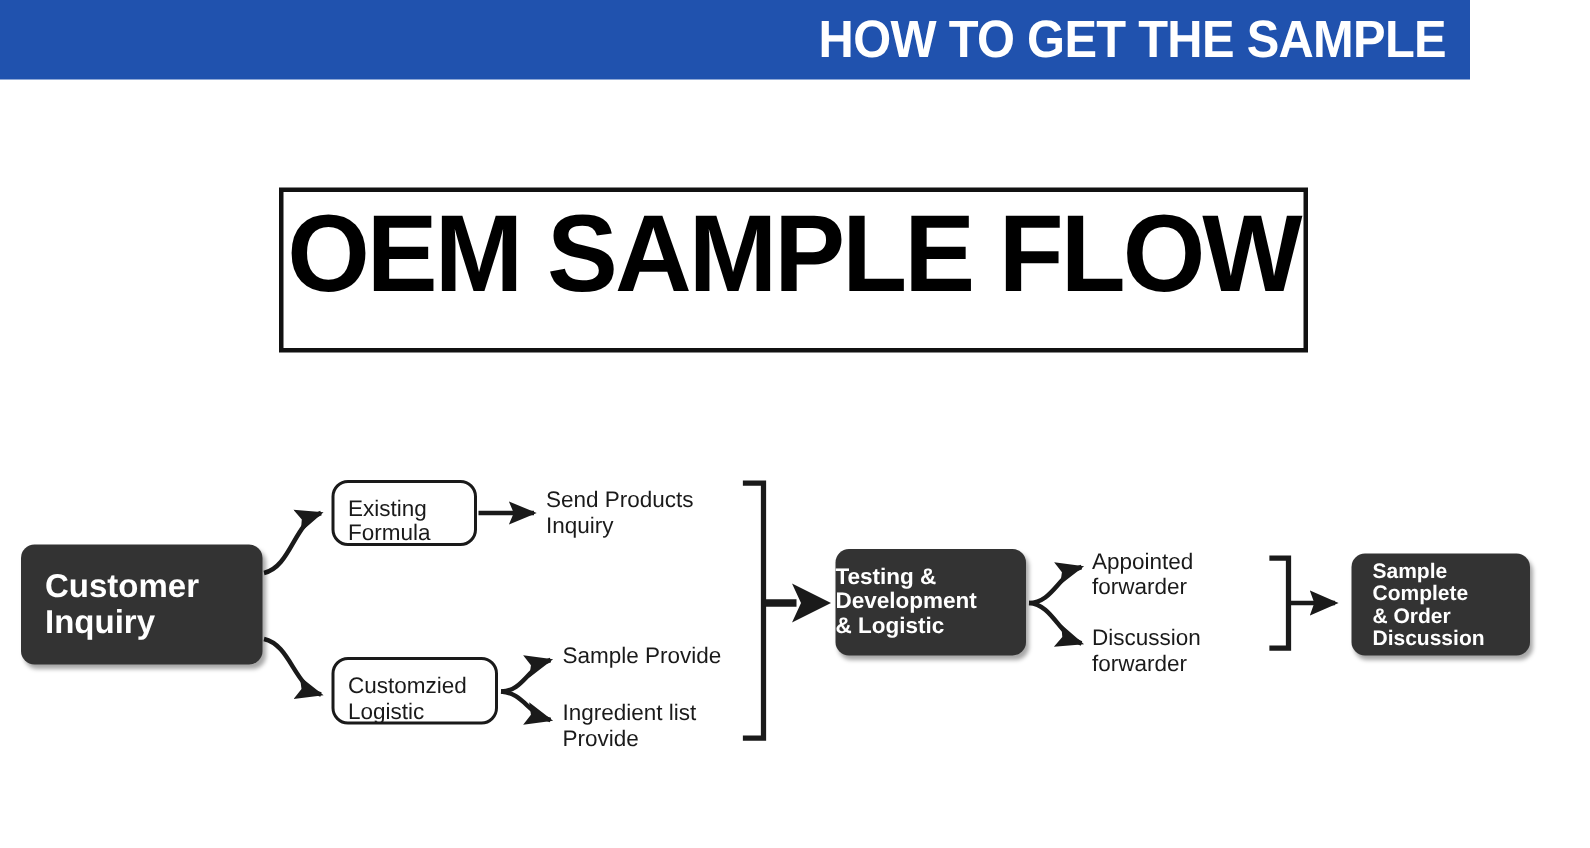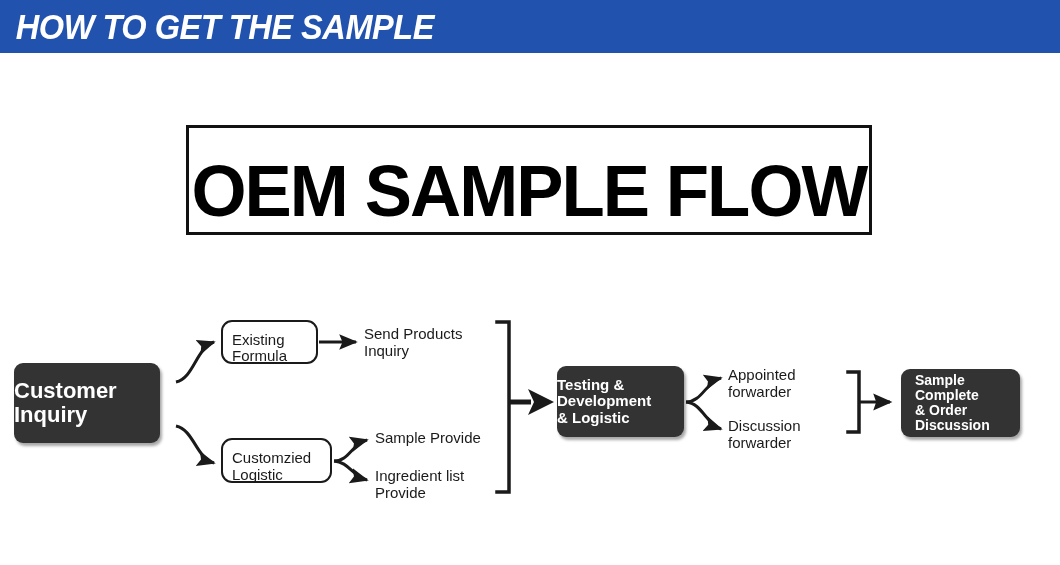--- a/index.html
+++ b/index.html
@@ -13,27 +13,26 @@
     font-family: "Liberation Sans", sans-serif;
     overflow: hidden;
     position: relative;
   }
 
   
   #banner {
     position: absolute;
     left: 0;
     top: 0;
-    width: 1060px;
+    width: 980px;
     height: 53px;
     background: #2052ae;
     display: flex;
     align-items: center;
-    justify-content: flex-start;
-    font-style: italic;
+    justify-content: flex-end;
   }
   #banner-title {
     color: #ffffff;
     font-family: "Liberation Sans", sans-serif;
     font-weight: bold;
     font-size: 35px;
     letter-spacing: -0.5px;
     transform: scaleX(0.93);
     white-space: nowrap;
   }
@@ -42,21 +41,21 @@
   #heading-box {
     position: absolute;
     left: 186px;
     top: 125px;
     width: 686px;
     height: 110px;
     border: 3px solid #111111;
     box-sizing: border-box;
     background: #ffffff;
     display: flex;
-    align-items: flex-end;
+    align-items: flex-start;
     justify-content: center;
   }
   #heading-text {
     font-family: "Liberation Sans", sans-serif;
     font-weight: bold;
     font-size: 73px;
     color: #000000;
     letter-spacing: -2px;
     transform: scaleX(0.97);
     white-space: nowrap;
@@ -91,22 +90,23 @@
     color: #ffffff;
     font-family: "Liberation Sans", sans-serif;
     font-weight: bold;
     line-height: 1.08;
     white-space: pre-line;
   }
 
   #node-customer-inquiry {
     left: 14px;
     top: 73px;
-    width: 146px;
+    width: 161px;
     height: 80px;
+    padding-left: 16px;
   }
   #node-customer-inquiry .node-label { font-size: 22px; }
 
   #node-testing {
     left: 557px;
     top: 76px;
     width: 127px;
     height: 71px;
   }
   #node-testing .node-label { font-size: 15px; }

